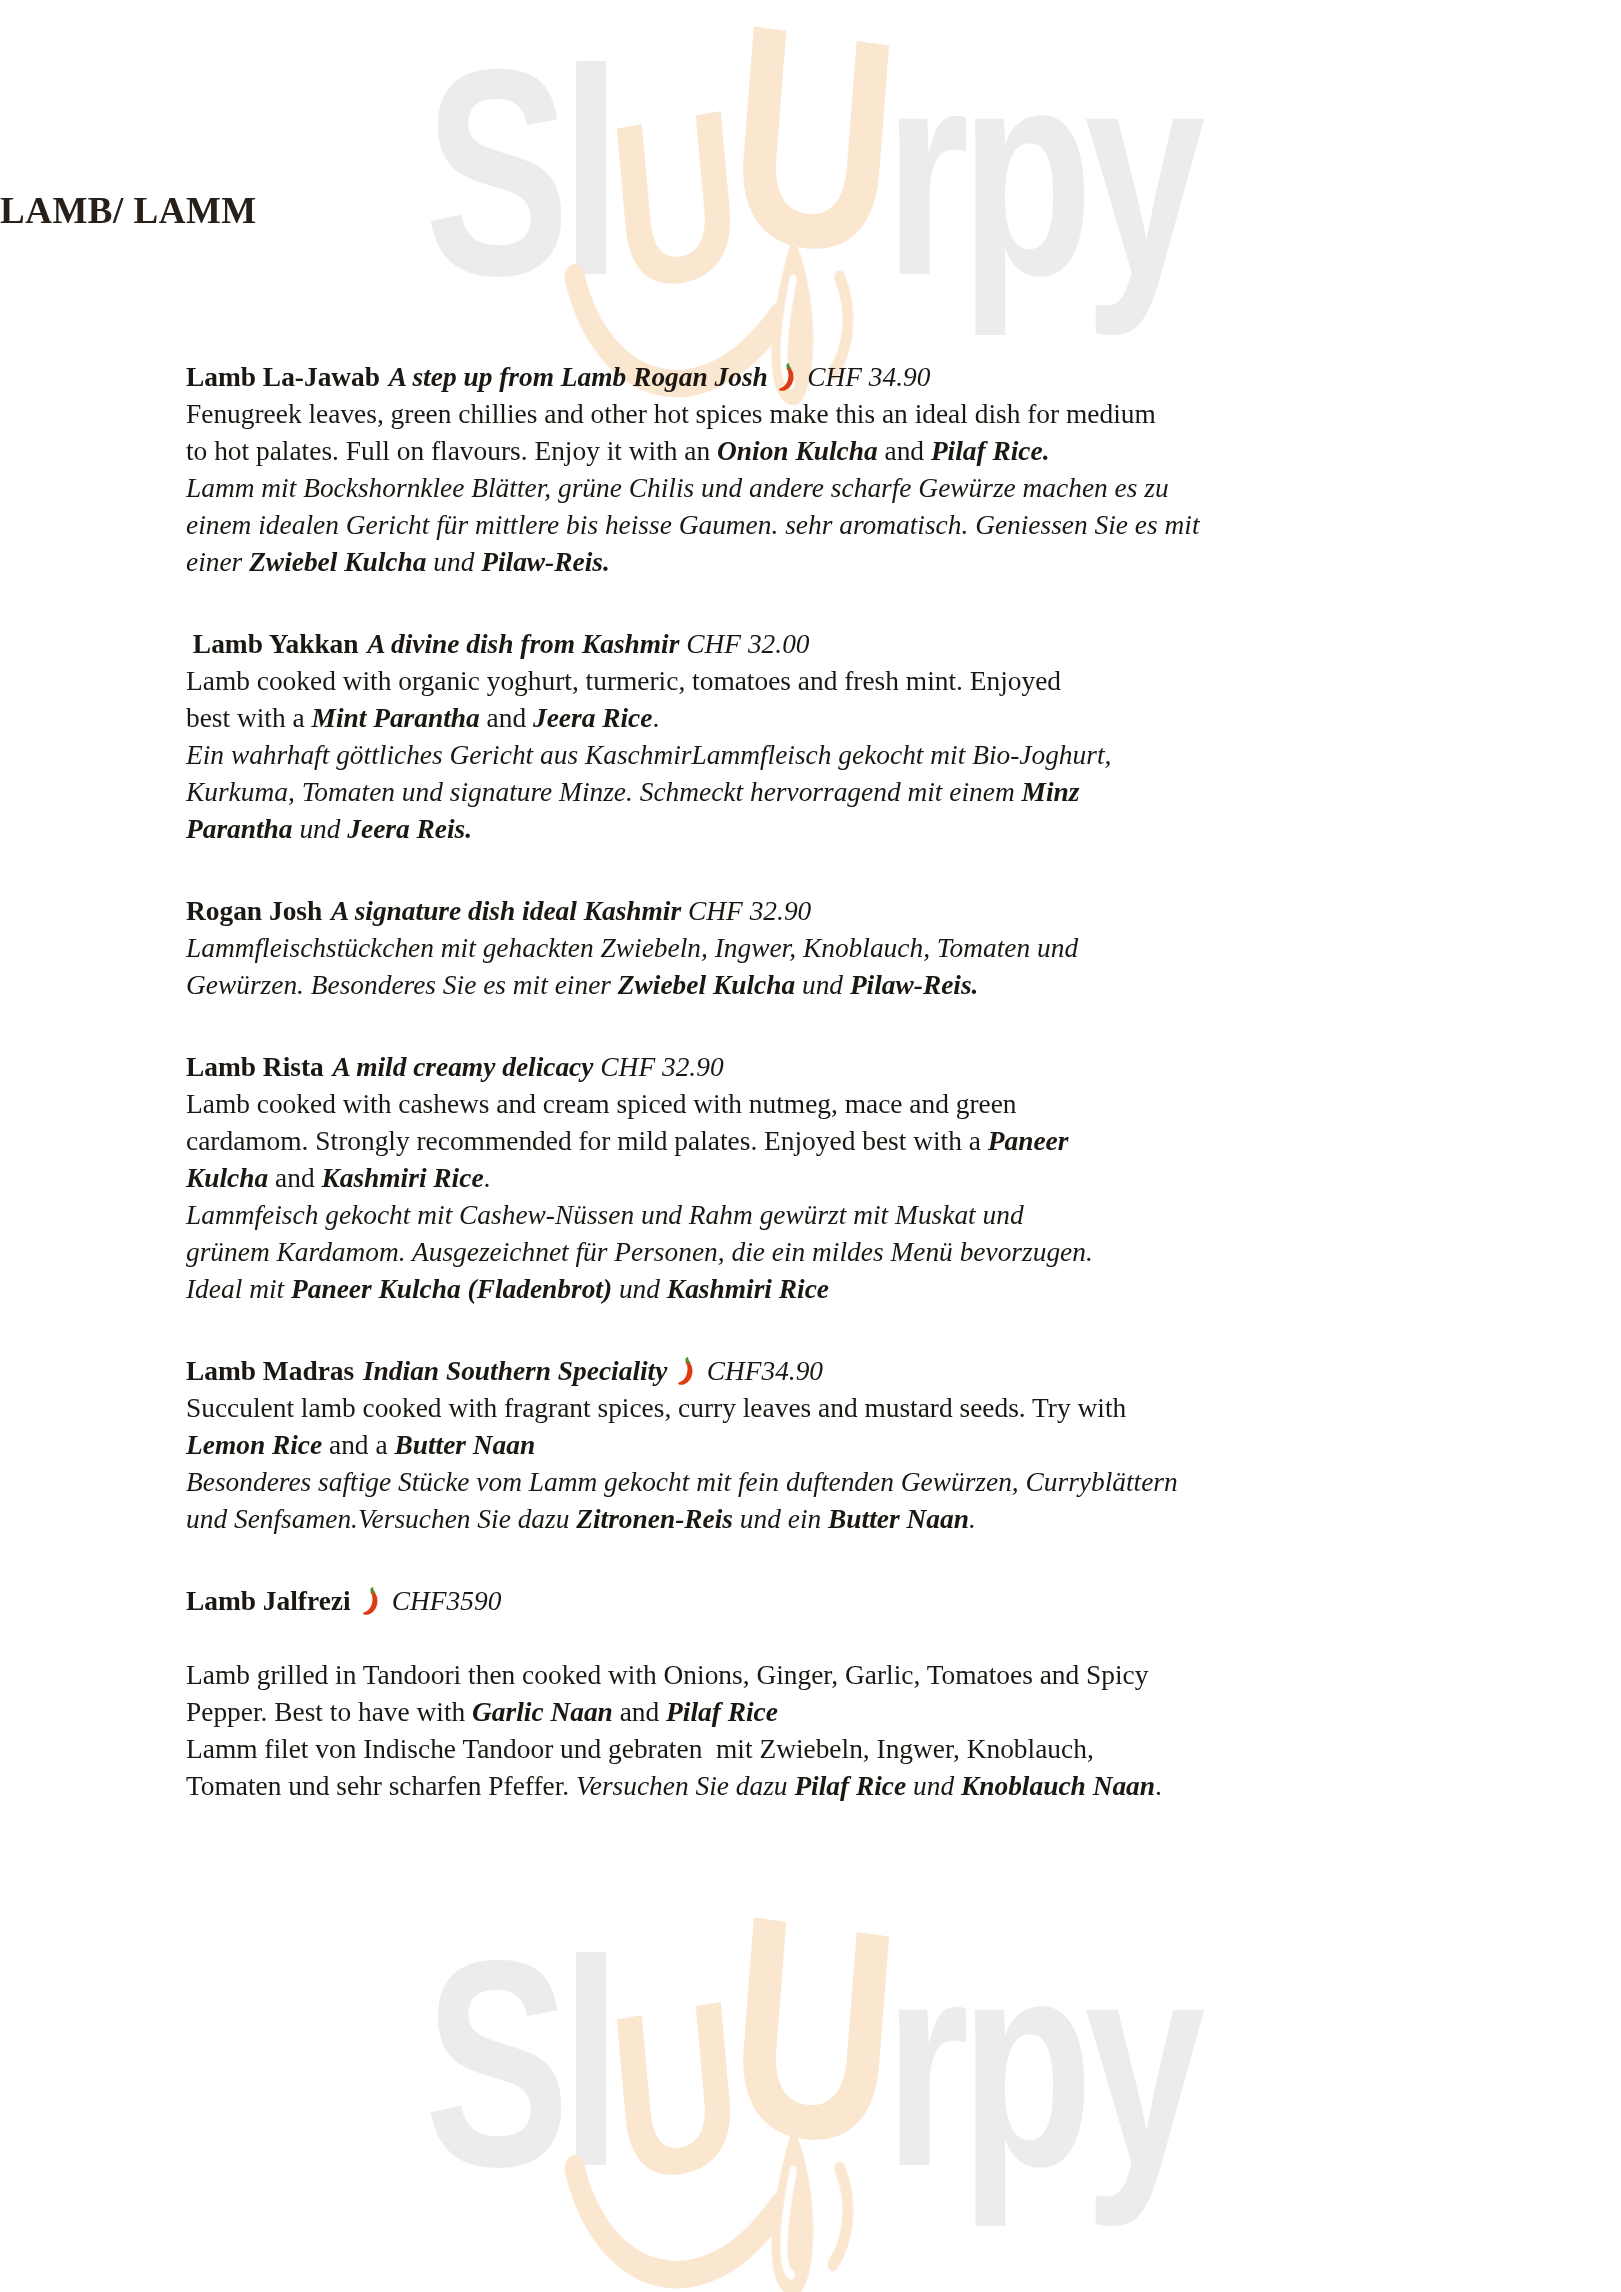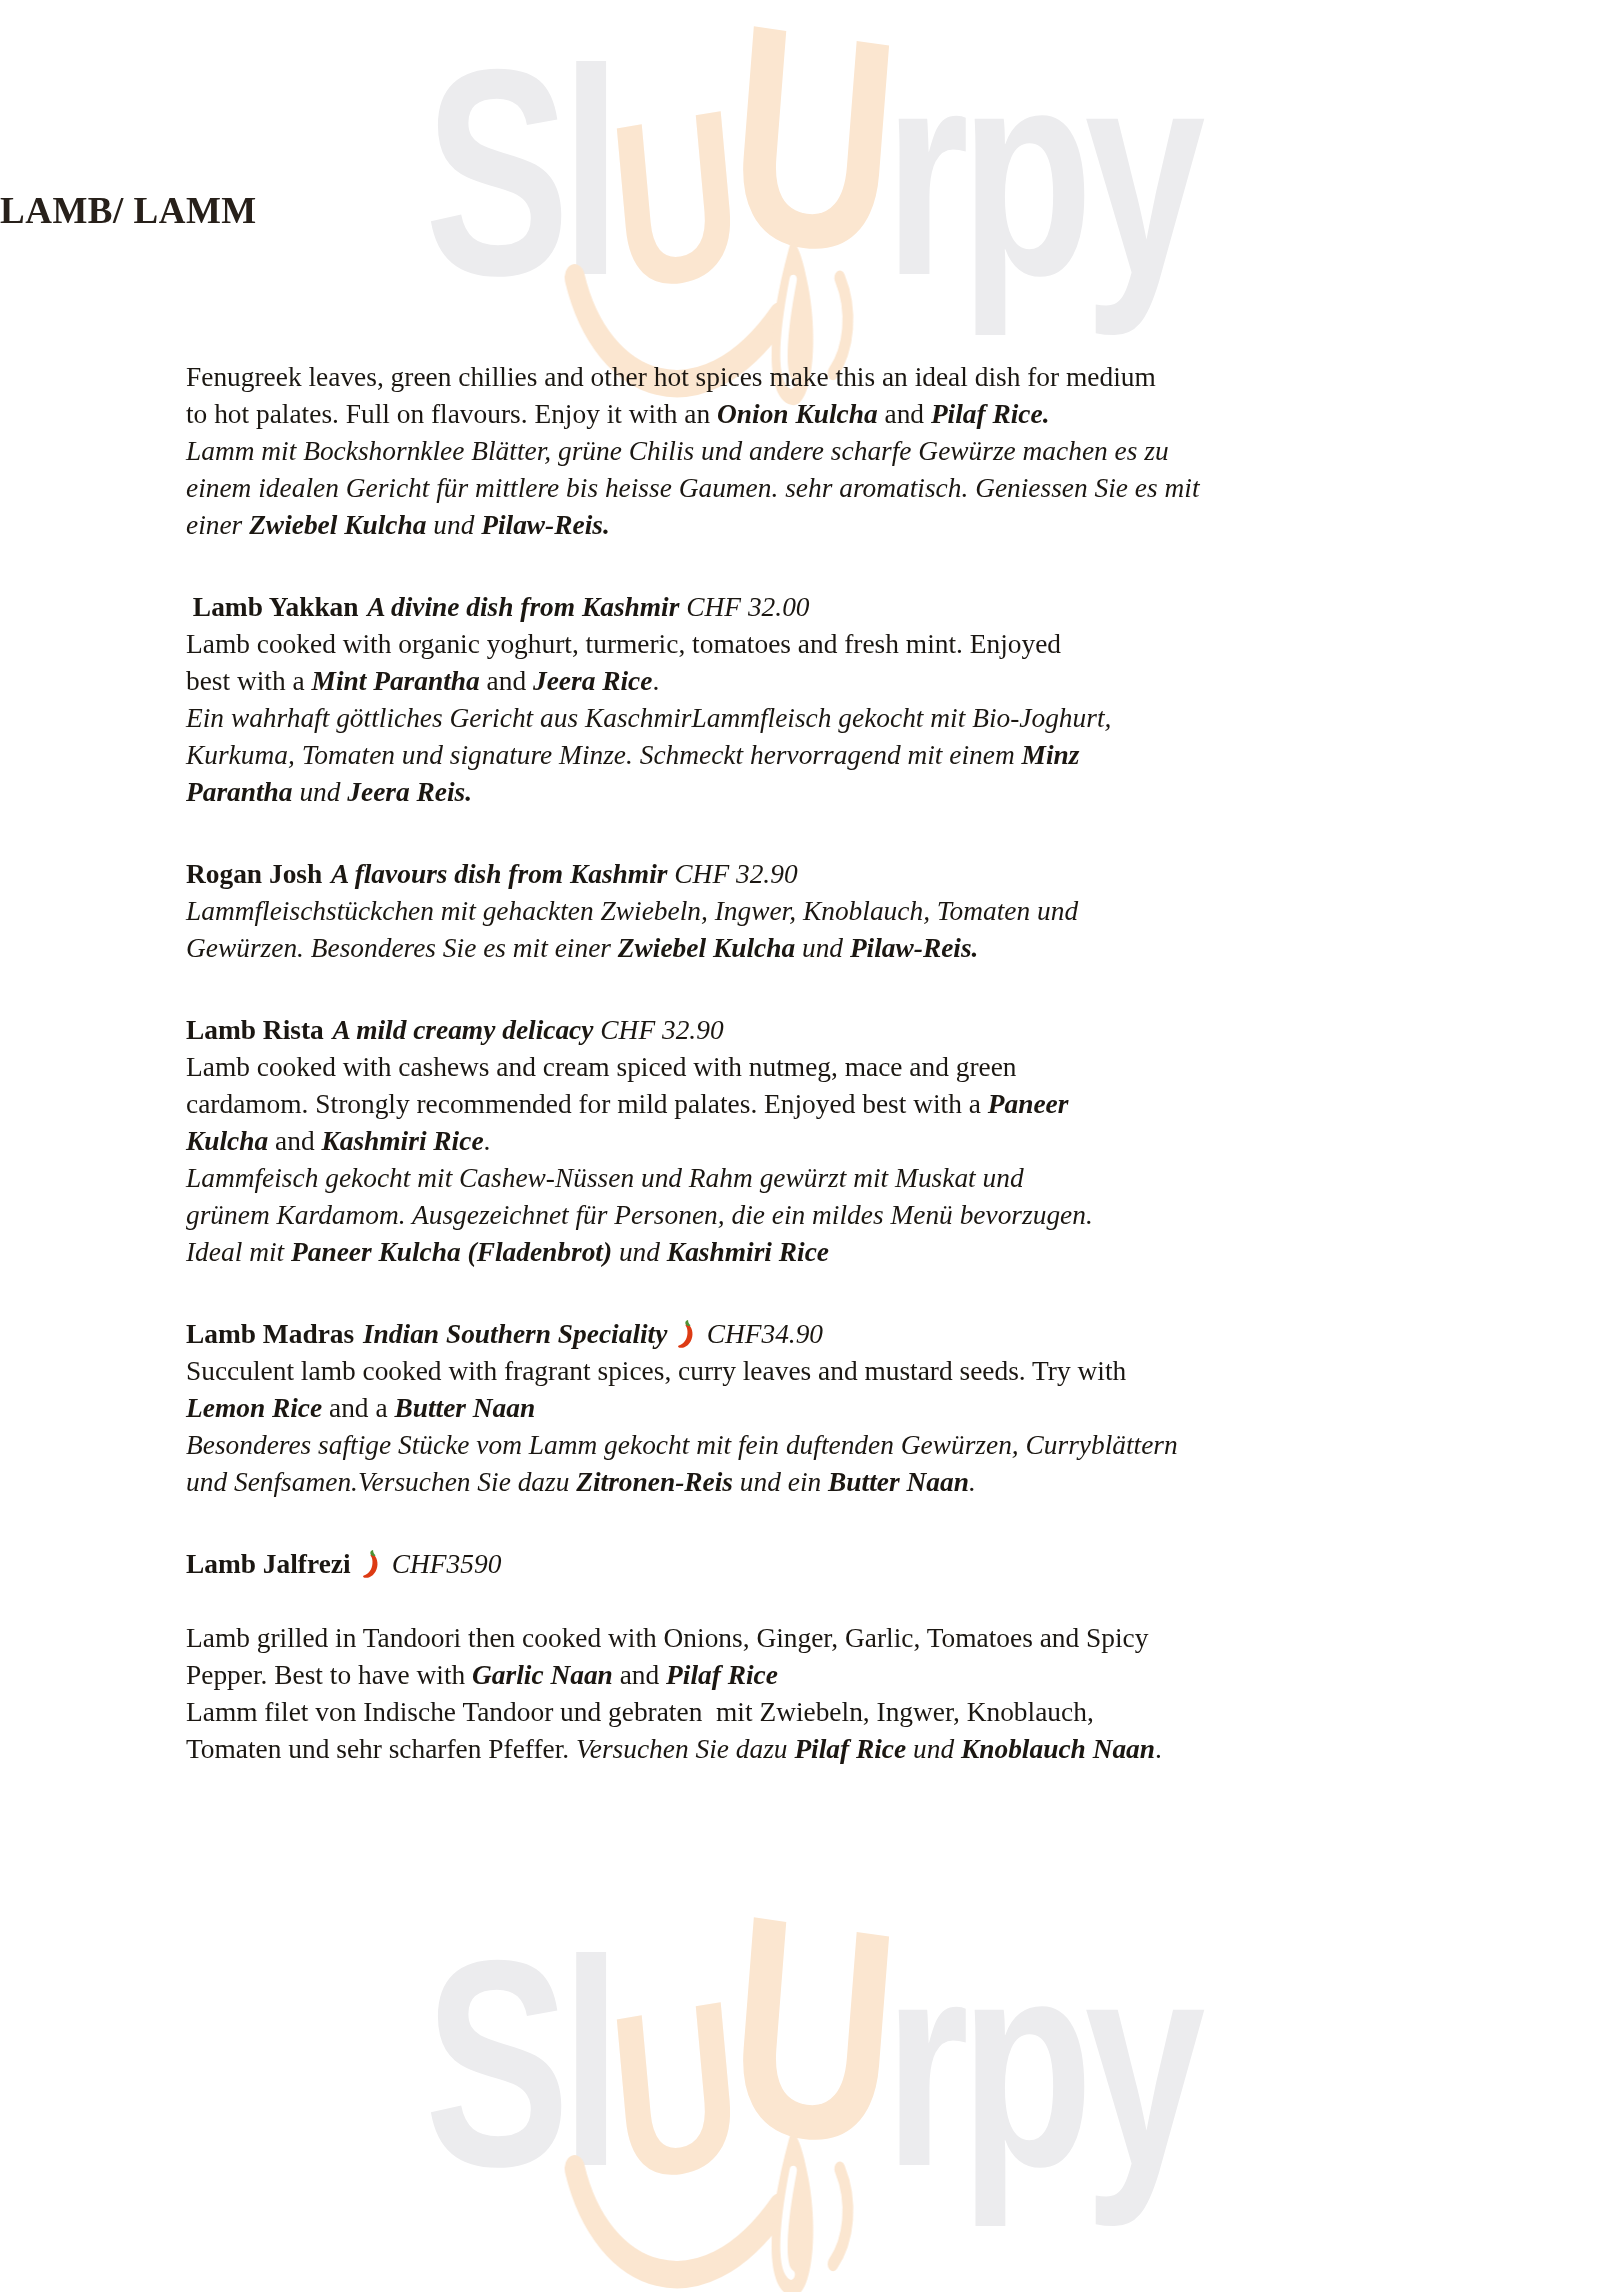--- a/index.html
+++ b/index.html
@@ -70,36 +70,40 @@
         <path class="wm-fill" d="M337,10 C304,96 296,178 338,187 C368,193 380,120 363,56 C356,29 346,4 337,10 Z"></path>
         <path d="M341,50 C325,112 322,156 338,164" stroke="#ffffff" stroke-width="11" fill="none" stroke-linecap="round"></path>
         <path class="wm-stroke" d="M400,152 C424,126 430,84 410,48" stroke-width="16"></path>
       </svg></div>
 </div>
 
 <h1 class="title">LAMB/ LAMM</h1>
 
 <main class="menu">
     <article class="item">
+      <h3 class="item-heading"><span class="hd-name">Lamb La-Jawab</span><span class="hd-tagline">A step up from Lamb Rogan Josh</span><svg class="chili" viewBox="0 0 24 34" aria-hidden="true">
+          <path class="chili-body" d="M14.6,6.4 C18.6,10.4 19.8,18.2 16.2,24.8 C13.6,29.6 8.4,32.8 3.8,31.6 C2.2,31.2 1.8,29.7 3.1,29.1 C9.0,27.6 12.1,22.3 12.7,16.2 C13.1,12.2 12.3,9.3 10.8,7.4 C10.1,6.4 11.3,5.2 12.6,5.5 Z"></path>
+          <path class="chili-stem" d="M13.4,1.0 C10.4,1.6 9.5,4.6 11.4,6.5 C12.7,7.8 15.0,7.9 16.2,6.6 C14.3,5.8 13.5,3.5 13.4,1.0 Z"></path>
+        </svg><span class="hd-price">CHF 34.90</span></h3>
       <p class="desc en"><span class="seg s-r">Fenugreek leaves, green chillies and other hot spices make this an ideal dish for medium
 to hot palates. Full on flavours. Enjoy it with an </span><span class="seg s-bi">Onion Kulcha</span><span class="seg s-r"> and </span><span class="seg s-bi">Pilaf Rice.</span></p>
       <p class="desc de"><span class="seg s-i">Lamm mit Bockshornklee Blätter, grüne Chilis und andere scharfe Gewürze machen es zu
 einem idealen Gericht für mittlere bis heisse Gaumen. sehr aromatisch. Geniessen Sie es mit
 einer </span><span class="seg s-bi">Zwiebel Kulcha</span><span class="seg s-i"> und </span><span class="seg s-bi">Pilaw-Reis.</span></p>
     </article>
     <article class="item">
       <h3 class="item-heading"><span class="hd-name"> Lamb Yakkan</span><span class="hd-tagline">A divine dish from Kashmir</span><span class="hd-price">CHF 32.00</span></h3>
       <p class="desc en"><span class="seg s-r">Lamb cooked with organic yoghurt, turmeric, tomatoes and fresh mint. Enjoyed
 best with a </span><span class="seg s-bi">Mint Parantha</span><span class="seg s-r"> and </span><span class="seg s-bi">Jeera Rice</span><span class="seg s-r">.</span></p>
       <p class="desc de"><span class="seg s-i">Ein wahrhaft göttliches Gericht aus KaschmirLammfleisch gekocht mit Bio-Joghurt,
 Kurkuma, Tomaten und signature Minze. Schmeckt hervorragend mit einem </span><span class="seg s-bi">Minz
 Parantha</span><span class="seg s-i"> und </span><span class="seg s-bi">Jeera Reis.</span></p>
     </article>
     <article class="item">
-      <h3 class="item-heading"><span class="hd-name">Rogan Josh</span><span class="hd-tagline">A flavours dish from Kashmir</span><span class="hd-price">CHF 32.90</span></h3>
+      <h3 class="item-heading"><span class="hd-name">Rogan Josh</span><span class="hd-tagline">A signature dish ideal Kashmir</span><span class="hd-price">CHF 32.90</span></h3>
       <p class="desc de"><span class="seg s-i">Lammfleischstückchen mit gehackten Zwiebeln, Ingwer, Knoblauch, Tomaten und
 Gewürzen. Besonderes Sie es mit einer </span><span class="seg s-bi">Zwiebel Kulcha</span><span class="seg s-i"> und </span><span class="seg s-bi">Pilaw-Reis.</span></p>
     </article>
     <article class="item">
       <h3 class="item-heading"><span class="hd-name">Lamb Rista</span><span class="hd-tagline">A mild creamy delicacy</span><span class="hd-price">CHF 32.90</span></h3>
       <p class="desc en"><span class="seg s-r">Lamb cooked with cashews and cream spiced with nutmeg, mace and green
 cardamom. Strongly recommended for mild palates. Enjoyed best with a </span><span class="seg s-bi">Paneer
 Kulcha</span><span class="seg s-r"> and </span><span class="seg s-bi">Kashmiri Rice</span><span class="seg s-r">.</span></p>
       <p class="desc de"><span class="seg s-i">Lammfeisch gekocht mit Cashew-Nüssen und Rahm gewürzt mit Muskat und
 grünem Kardamom. Ausgezeichnet für Personen, die ein mildes Menü bevorzugen.

